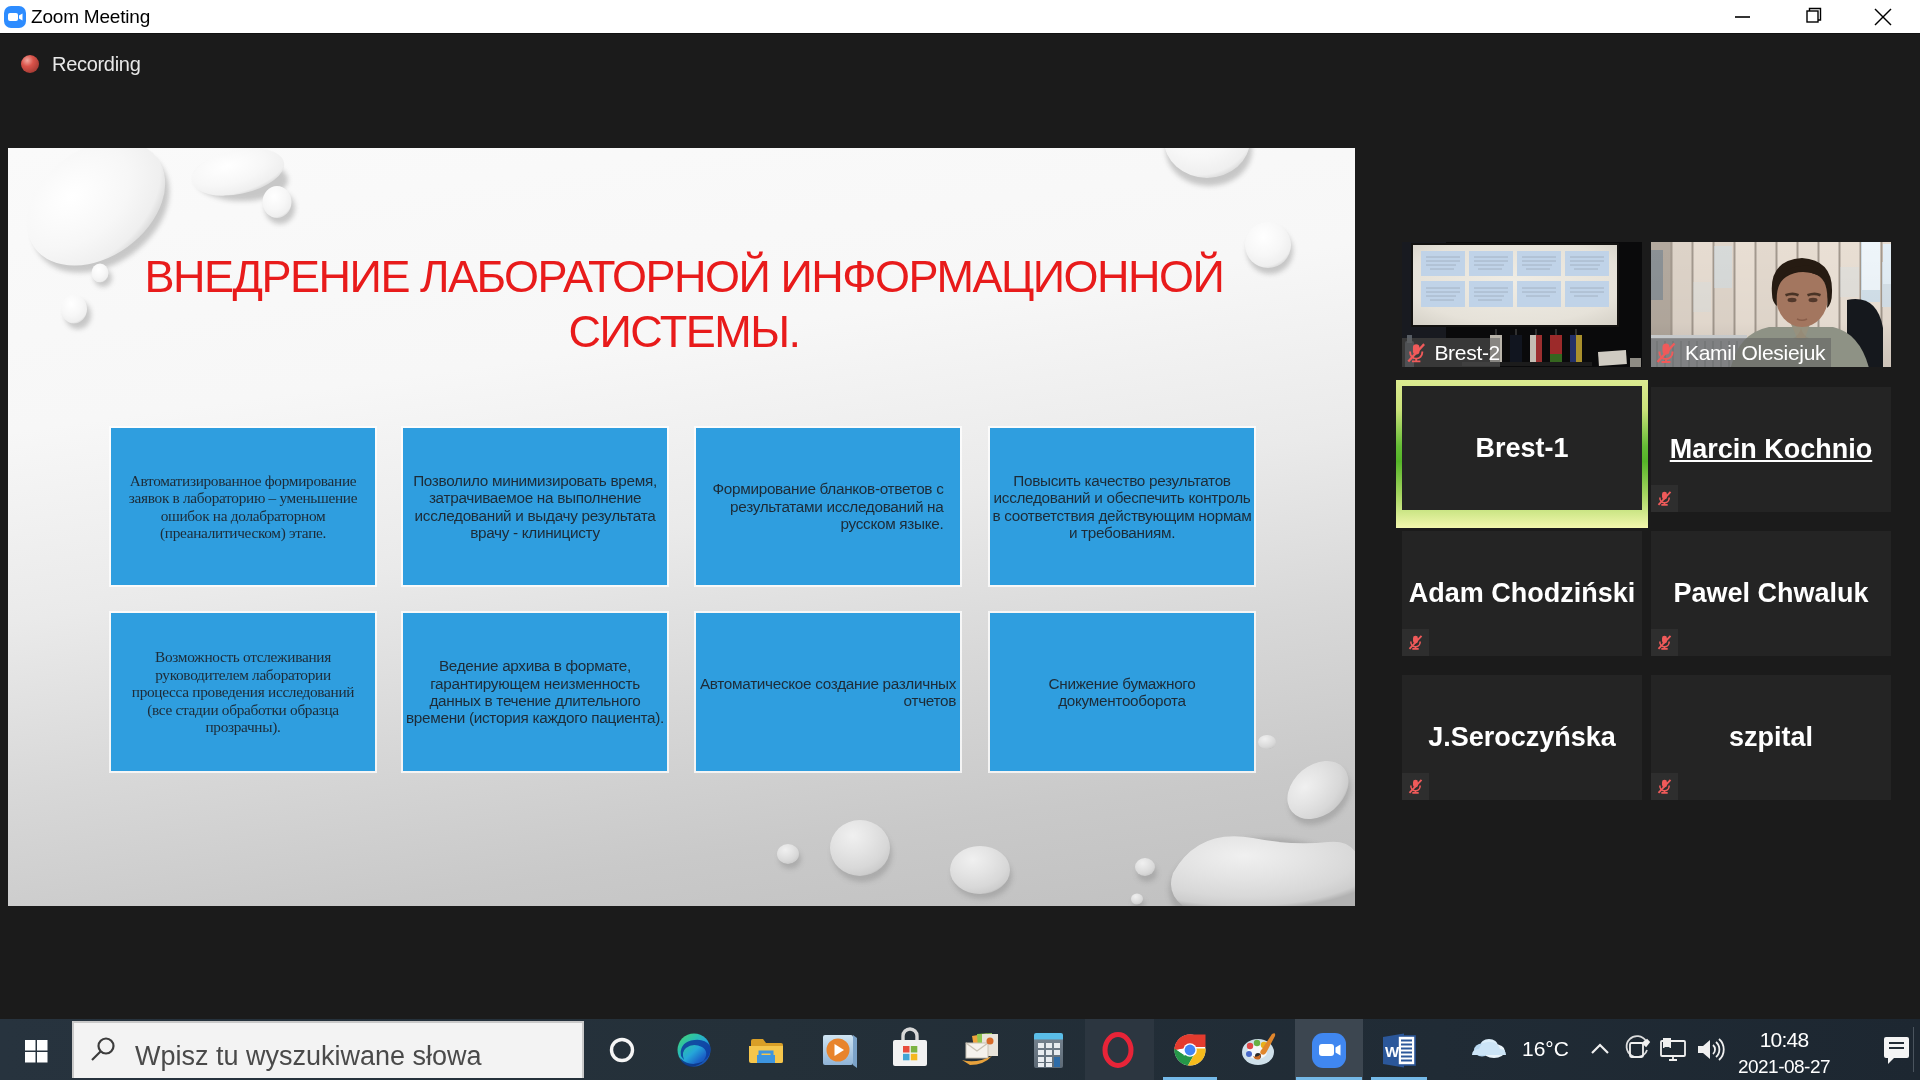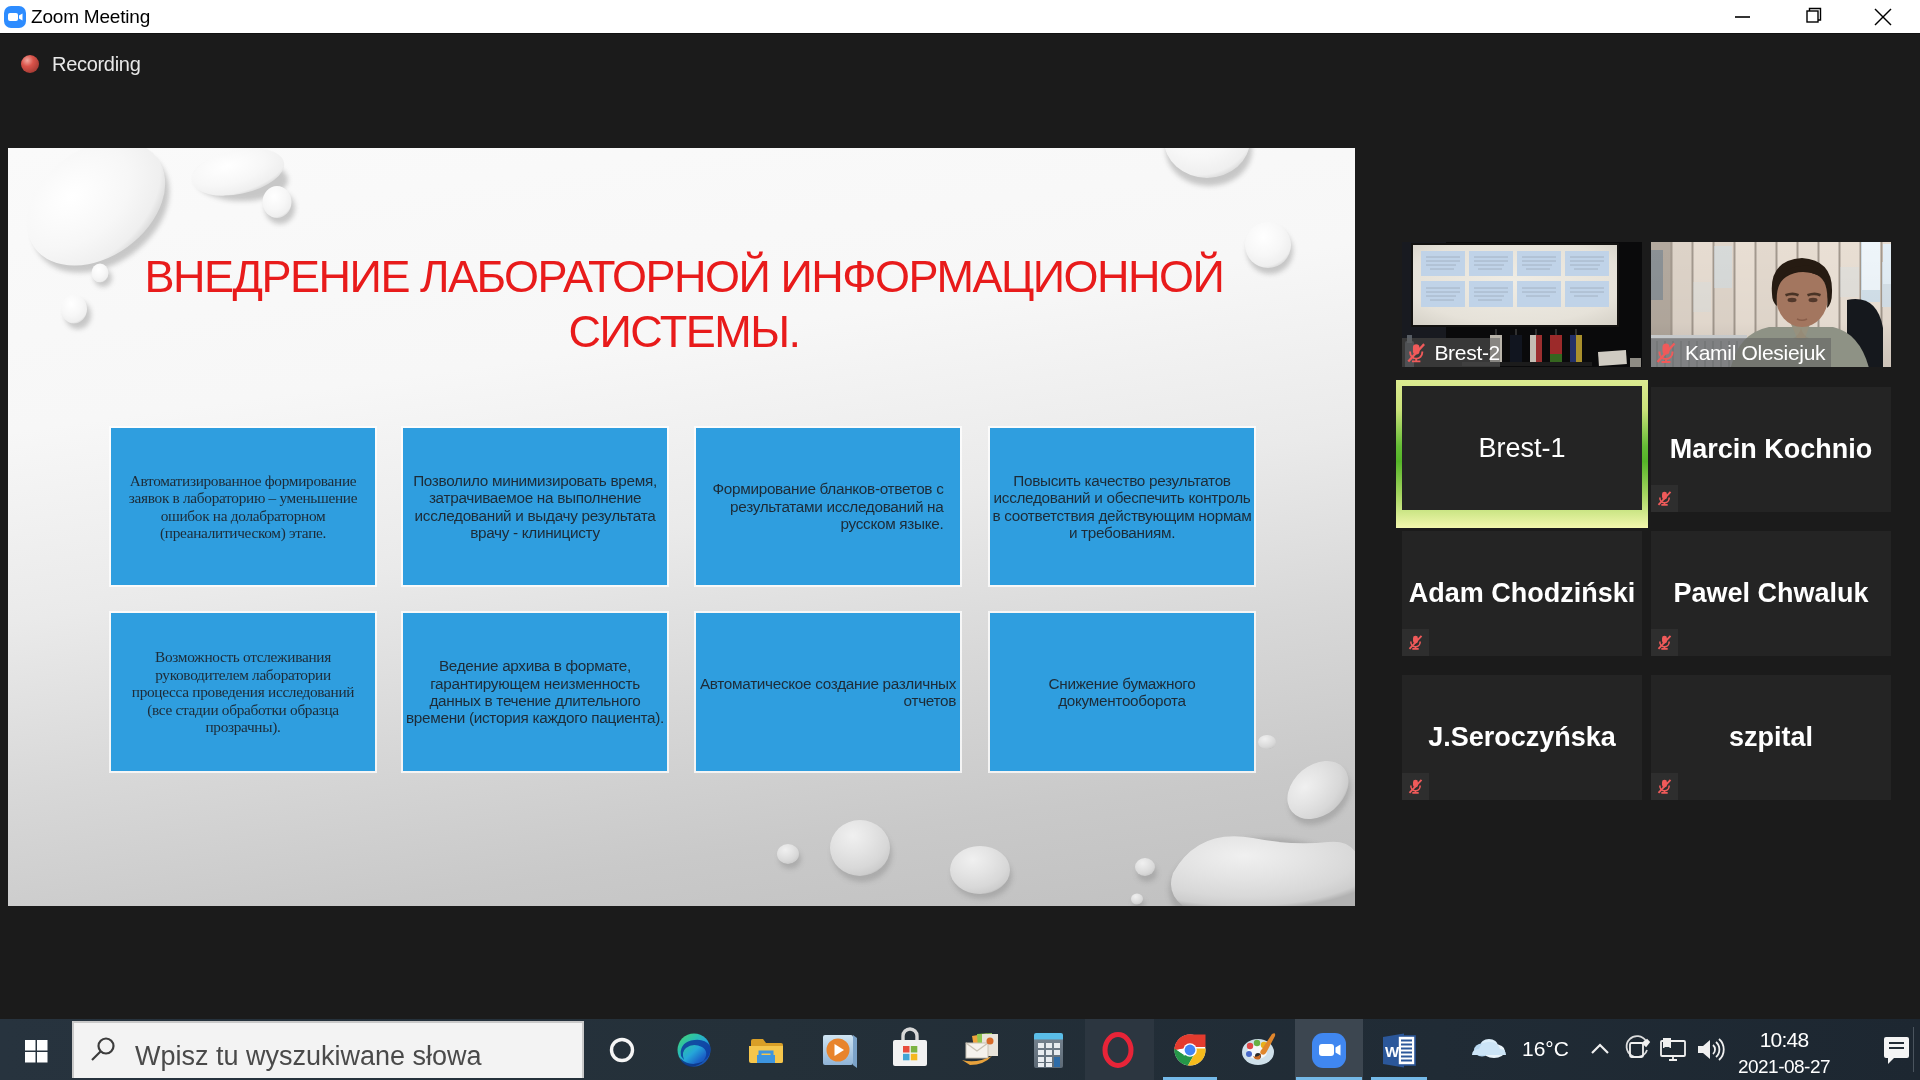--- a/index.html
+++ b/index.html
@@ -23,21 +23,21 @@
   .r2 { top:465px; height:158px; }
   .c1 { left:103px;font-family:Liberation Serif, serif; } .c2 { left:395px; } .c3 { left:688px;text-align:right; } .c4 { left:982px; }
 
   
   .tile { position:absolute; width:240px; height:125px; background:#242424; overflow:hidden; }
   .nametile { display:flex; align-items:center; justify-content:center; color:#fff; font-weight:bold; font-size:27px; }
   .micbox { position:absolute; left:0; bottom:0; width:27px; height:27px; background:#2e2e2e; display:flex; align-items:center; justify-content:center; }
   .brest1wrap { position:absolute; left:1396px; top:380px; width:252px; height:148px;
                 background:linear-gradient(180deg,#dcea91 0%, #cbe27a 20%, #64bc35 45%, #55b528 55%, #a8d662 78%, #f3f7ae 100%); }
   .brest1wrap .inner { position:absolute; left:6px; top:6px; width:240px; height:124px; background:#242424;
-                display:flex; align-items:center; justify-content:center; color:#fff; font-weight:normal; font-size:27px; }
+                display:flex; align-items:center; justify-content:center; color:#fff; font-weight:bold; font-size:27px; }
   .vlabel { position:absolute; left:0; bottom:0; height:29px; background:rgba(95,95,95,0.55);
             display:flex; align-items:center; color:#fff; font-size:21px; letter-spacing:-0.3px; white-space:nowrap; overflow:hidden; }
 
   
   .taskbar { position:absolute; left:0; top:1019px; width:1920px; height:61px;
              background:linear-gradient(90deg,#27333e 0%, #243039 40%, #202b35 75%, #1d2731 100%); }
   .search { position:absolute; left:72px; top:2px; width:512px; height:57px; background:#f3f3f3; border:2px solid #c9c9c9; border-bottom:none; }
   .search-text { position:absolute; left:61px; top:18px; font-size:27px; color:#4a4a4a; }
   .tray-text { position:absolute; color:#fff; font-size:21px; }
 </style>
@@ -287,21 +287,21 @@
       <path d="M3.5 21 L20.5 2.5" stroke-width="2.4"></path>
     </svg>
     <span style="margin-left:7px;">Kamil Olesiejuk</span>
   </div>
 </div>
 
 <div class="brest1wrap">
     <div class="inner">Brest-1</div>
   </div>
 
-<div class="tile nametile" style="left:1651px; top:387px;">Marcin Kochnio
+<div class="tile nametile" style="left:1651px; top:387px;text-decoration:underline;">Marcin Kochnio
   <div class="micbox">
       <svg width="17" height="17" viewBox="0 0 24 24" fill="none" stroke="#f05a5a" stroke-width="2.2">
         <rect x="8.5" y="2.5" width="7" height="11" rx="3.5" fill="#f05a5a" stroke="none"></rect>
         <path d="M5.5 10.5 v1 a6.5 6.5 0 0 0 13 0 v-1"></path>
         <path d="M12 18.5 V21 M7.5 21 h9"></path>
         <path d="M3.5 21 L20.5 2.5" stroke-width="2.6"></path>
       </svg>
     </div>
 </div>
 <div class="tile nametile" style="left:1402px; top:531px;">Adam Chodziński

